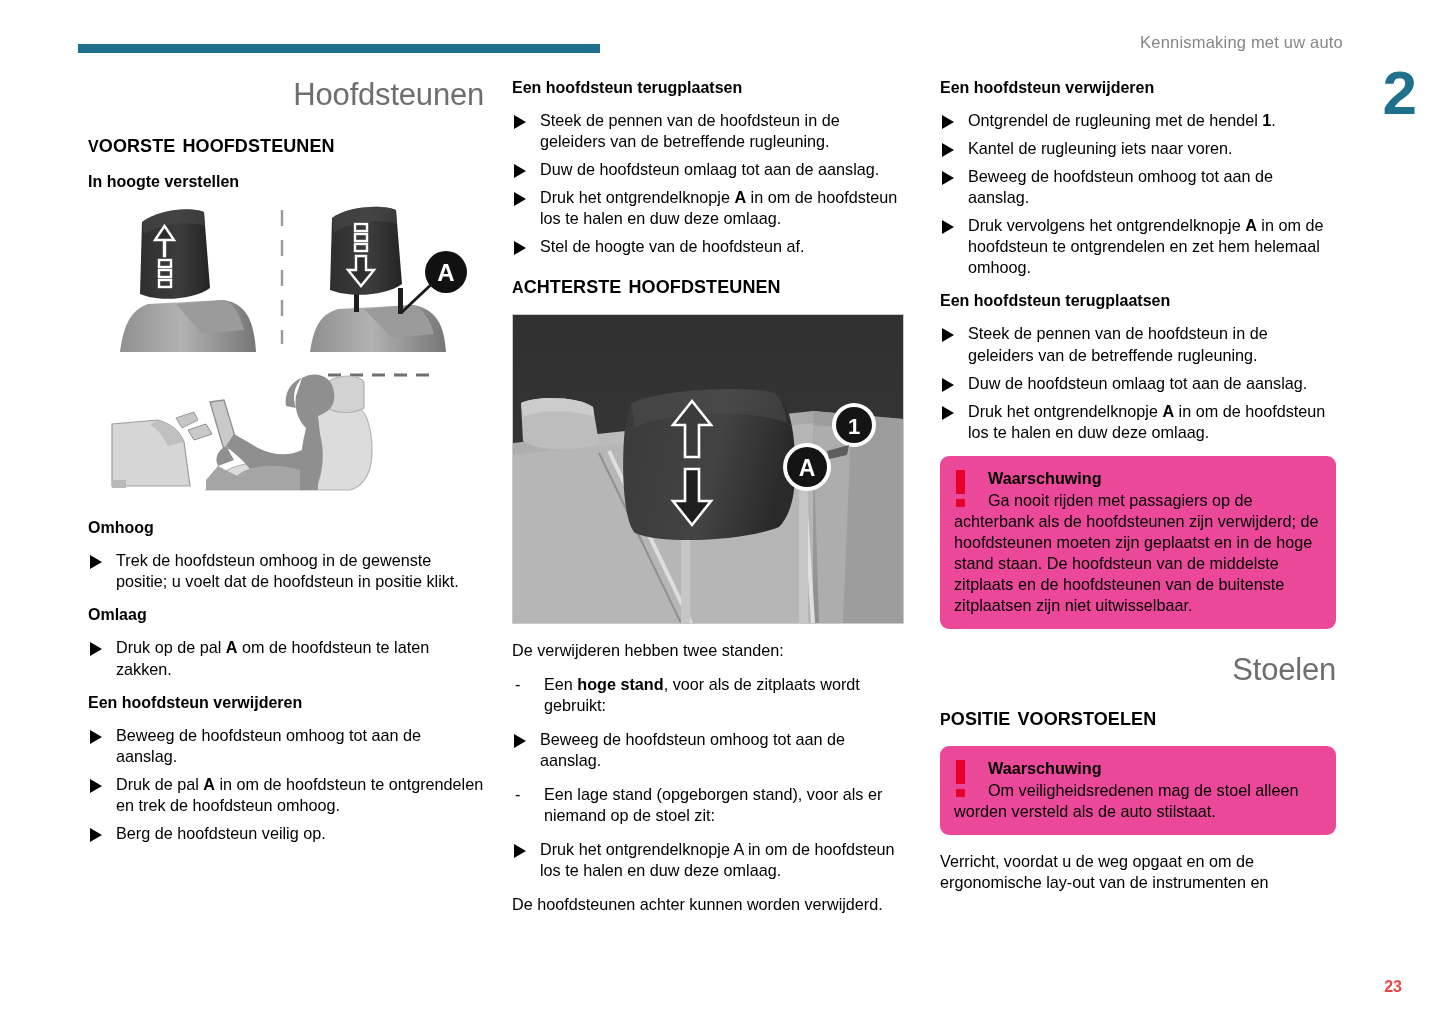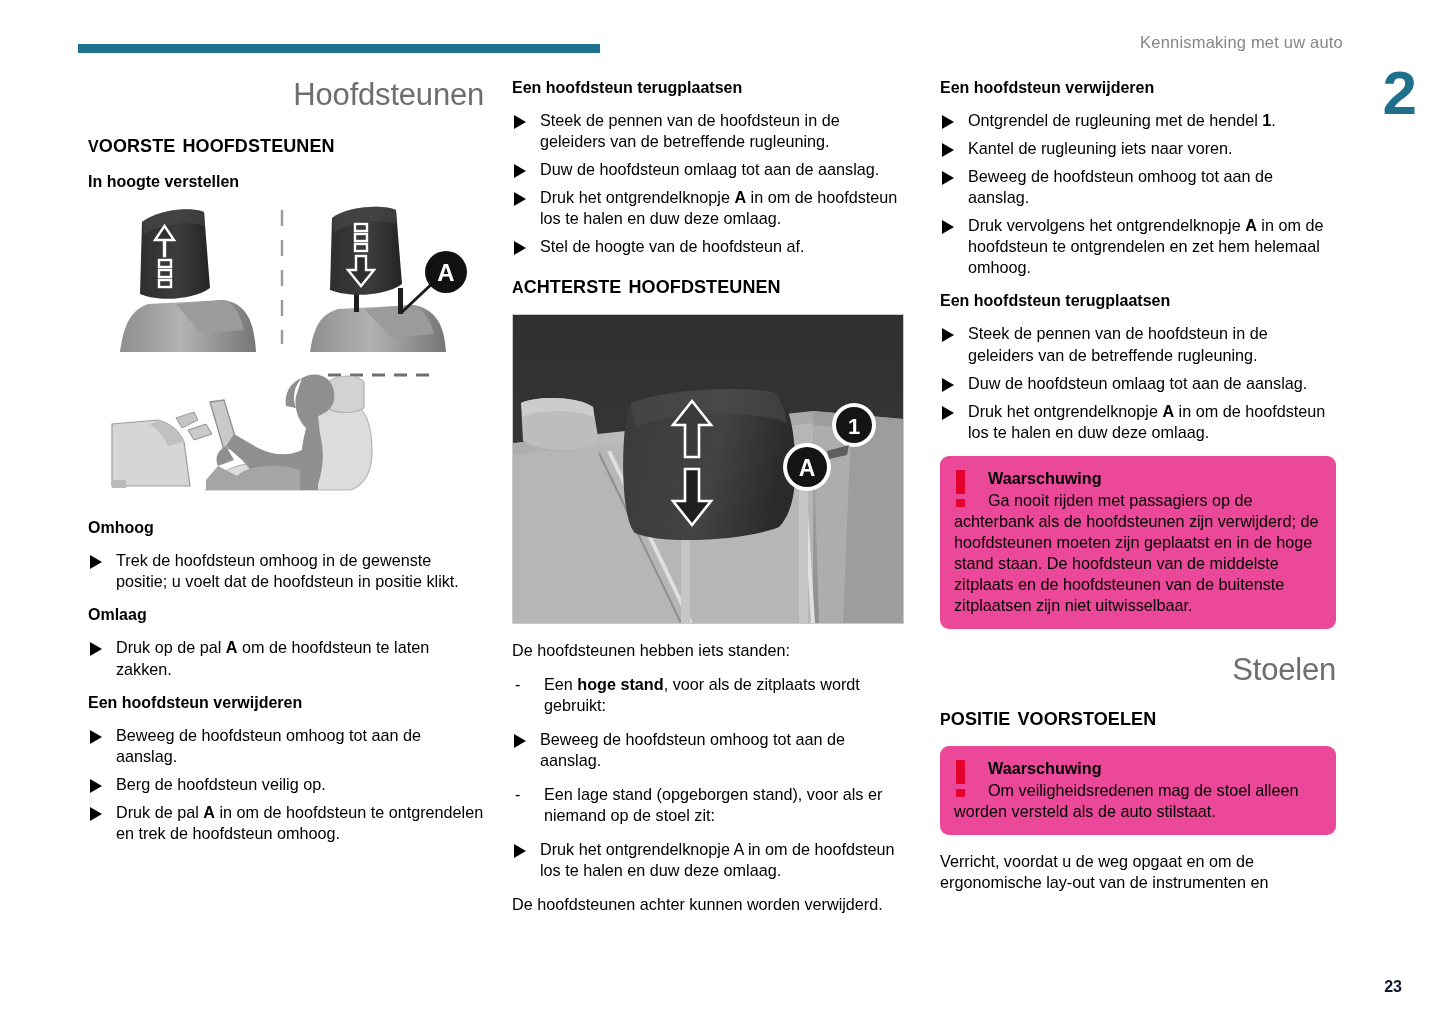--- a/index.html
+++ b/index.html
@@ -42,21 +42,21 @@
     font-weight: bold;
     color: #1f708d;
     line-height: 1;
   }
   .page-number {
     position: absolute;
     right: 43px;
     bottom: 22px;
     font-size: 16px;
     font-weight: bold;
-    color: #0f172a;
+    color: #ef4444;
   }
 
   
   .col {
     position: absolute;
     top: 78px;
   }
   .col-left  { left: 88px;  width: 396px; }
   .col-mid   { left: 512px; width: 396px; }
   .col-right { left: 940px; width: 396px; }
@@ -272,22 +272,22 @@
   </ul>
 
   <h3 class="sub">Omlaag</h3>
   <ul class="arrow-list">
     <li><span>Druk op de pal </span><span class="b">A</span><span> om de hoofdsteun te laten zakken.</span></li>
   </ul>
 
   <h3 class="sub">Een hoofdsteun verwijderen</h3>
   <ul class="arrow-list">
     <li>Beweeg de hoofdsteun omhoog tot aan de aanslag.</li>
+    <li><span>Druk de pal </span><span class="b">A</span><span> in om de hoofdsteun te ontgrendelen en trek de hoofdsteun omhoog.</span></li>
     <li>Berg de hoofdsteun veilig op.</li>
-    <li><span>Druk de pal </span><span class="b">A</span><span> in om de hoofdsteun te ontgrendelen en trek de hoofdsteun omhoog.</span></li>
   </ul>
 
 </div>
 
 <div class="col col-mid">
 
   <h3 class="sub">Een hoofdsteun terugplaatsen</h3>
   <ul class="arrow-list">
     <li>Steek de pennen van de hoofdsteun in de geleiders van de betreffende rugleuning.</li>
     <li>Duw de hoofdsteun omlaag tot aan de aanslag.</li>
@@ -353,21 +353,21 @@
       <text x="294" y="161" font-family="Liberation Sans, sans-serif" font-size="23" font-weight="bold" fill="#ffffff" text-anchor="middle">A</text>
 
       <circle cx="341" cy="110" r="22" fill="#ffffff"></circle>
       <circle cx="341" cy="110" r="18" fill="#141414"></circle>
       <text x="341" y="119" font-family="Liberation Sans, sans-serif" font-size="22" font-weight="bold" fill="#ffffff" text-anchor="middle">1</text>
 
       <path d="M314 136 L336 130 L334 140 L316 144 Z" fill="#4a4a4a" opacity="0.8"></path>
     </svg>
   </div>
 
-  <p class="body">De hoofdsteunen hebben iets standen:</p>
+  <p class="body">De verwijderen hebben twee standen:</p>
 
   <ul class="dash-list">
     <li><span>Een </span><span class="b">hoge stand</span><span>, voor als de zitplaats wordt gebruikt:</span></li>
   </ul>
   <ul class="arrow-list">
     <li>Beweeg de hoofdsteun omhoog tot aan de aanslag.</li>
   </ul>
   <ul class="dash-list">
     <li>Een lage stand (opgeborgen stand), voor als er niemand op de stoel zit:</li>
   </ul>

